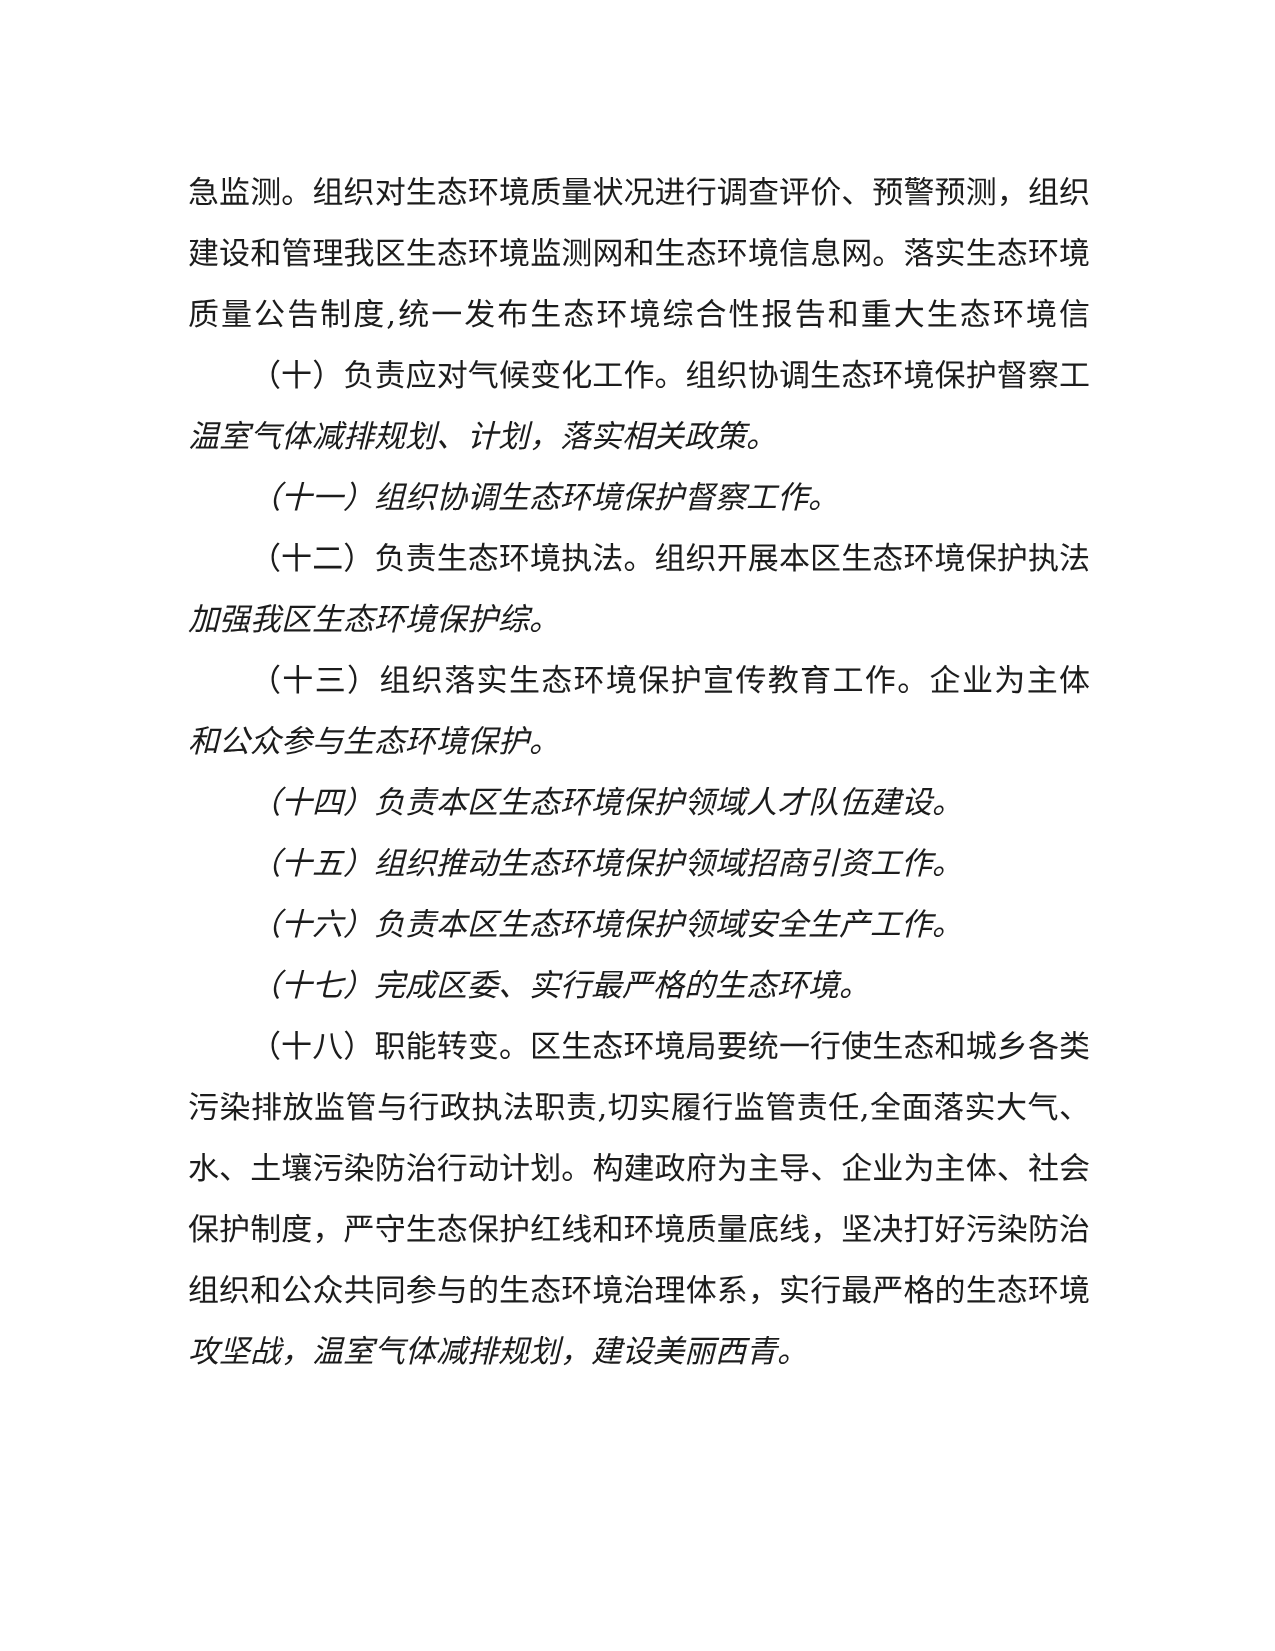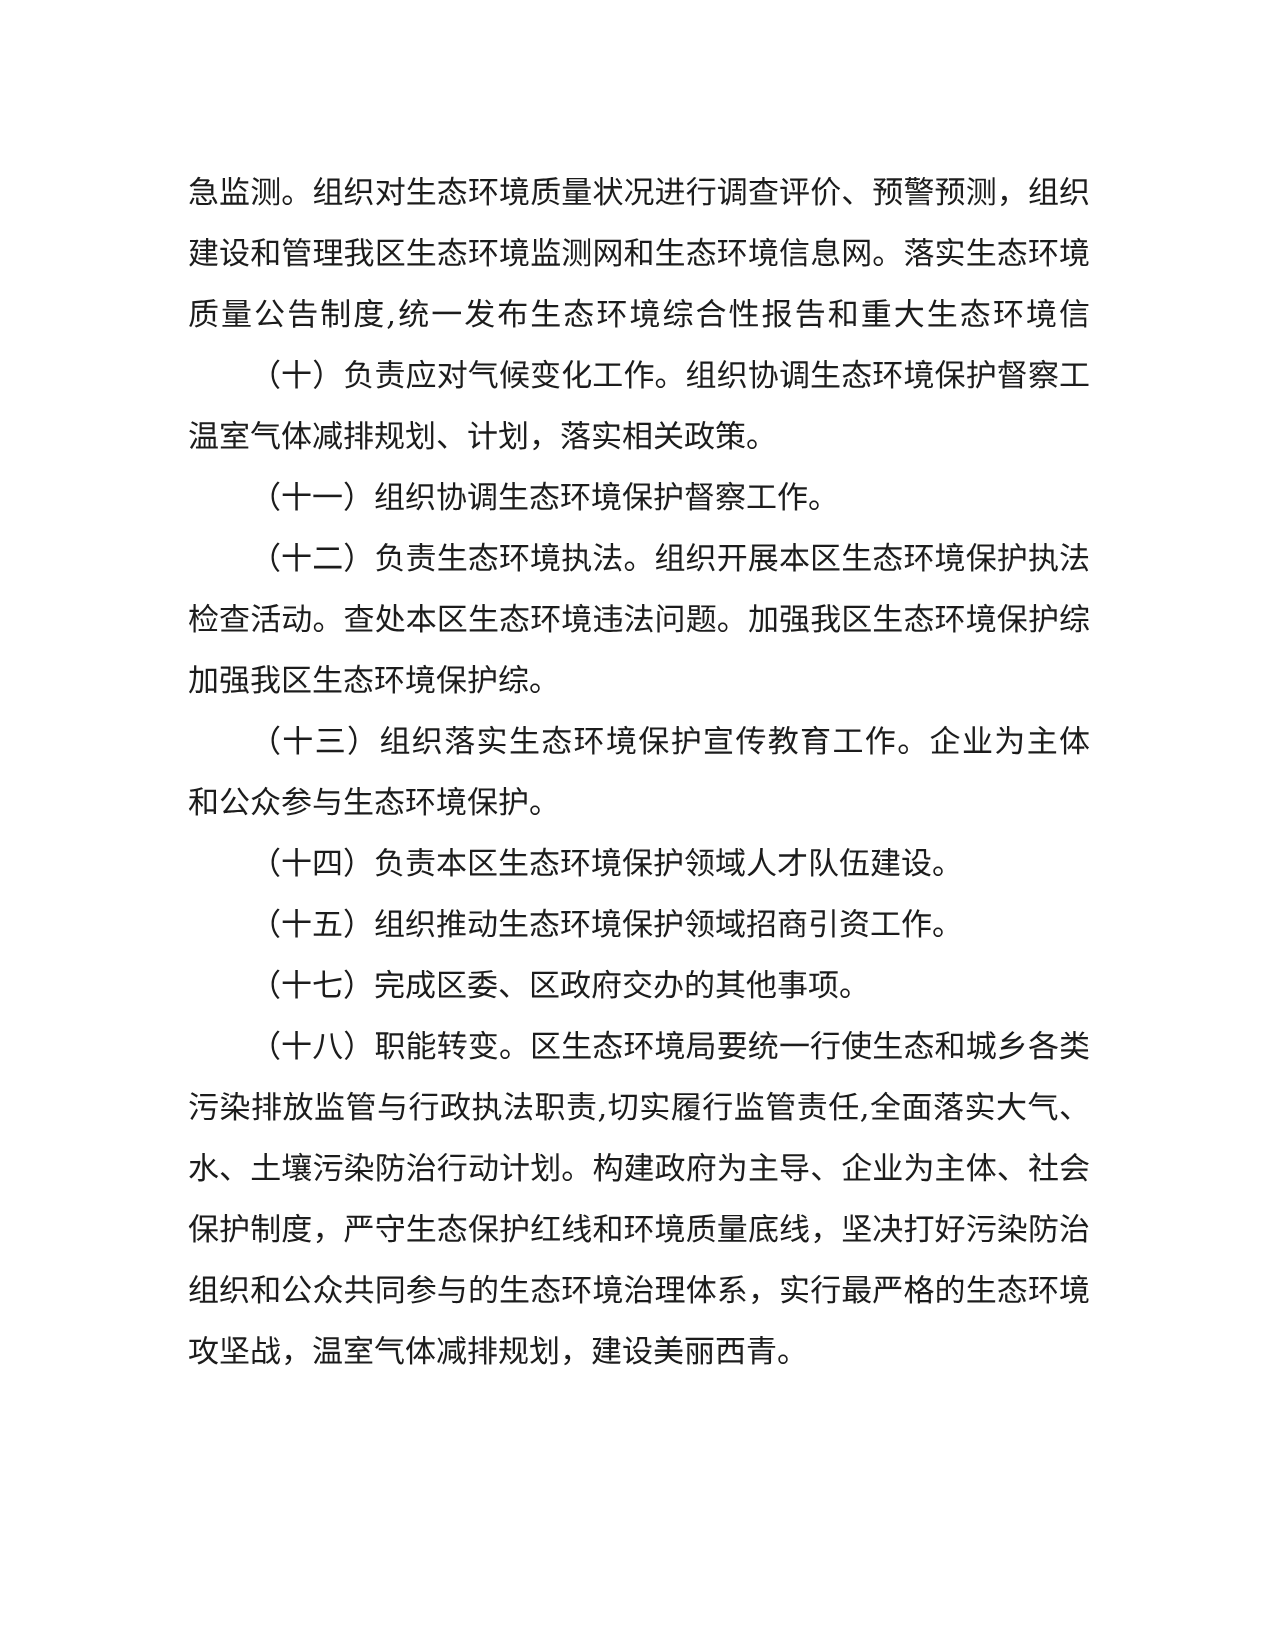--- a/index.html
+++ b/index.html
@@ -33,20 +33,21 @@
     height: 61px;
     overflow: hidden;
     word-break: break-all;
     text-align: justify;
     text-align-last: justify;
     -moz-text-align-last: justify;
   }
   .line.nofill {
     text-align: center;
     text-align-last: left;
+    font-style: italic;
     -moz-text-align-last: left;
   }
   .line.first {
     text-indent: 62px;
   }
 </style>
 </head>
 <body>
 
 <div class="page">
@@ -58,35 +59,37 @@
       </div>
       <div class="paragraph">
         <div class="line first">（十）负责应对气候变化工作。组织协调生态环境保护督察工作</div>
         <div class="line nofill">温室气体减排规划、计划，落实相关政策。</div>
       </div>
       <div class="paragraph">
         <div class="line first nofill">（十一）组织协调生态环境保护督察工作。</div>
       </div>
       <div class="paragraph">
         <div class="line first">（十二）负责生态环境执法。组织开展本区生态环境保护执法</div>
-        <div class="line">检查活动。查处本区生态环境违法问题。加强我区生态环境保护综</div>
         <div class="line nofill">加强我区生态环境保护综。</div>
       </div>
       <div class="paragraph">
         <div class="line first">（十三）组织落实生态环境保护宣传教育工作。企业为主体</div>
         <div class="line nofill">和公众参与生态环境保护。</div>
       </div>
       <div class="paragraph">
         <div class="line first nofill">（十四）负责本区生态环境保护领域人才队伍建设。</div>
       </div>
       <div class="paragraph">
         <div class="line first nofill">（十五）组织推动生态环境保护领域招商引资工作。</div>
       </div>
       <div class="paragraph">
-        <div class="line first nofill">（十七）完成区委、区政府交办的其他事项。</div>
+        <div class="line first nofill">（十六）负责本区生态环境保护领域安全生产工作。</div>
+      </div>
+      <div class="paragraph">
+        <div class="line first nofill">（十七）完成区委、实行最严格的生态环境。</div>
       </div>
       <div class="paragraph">
         <div class="line first">（十八）职能转变。区生态环境局要统一行使生态和城乡各类</div>
         <div class="line">污染排放监管与行政执法职责,切实履行监管责任,全面落实大气、</div>
         <div class="line">水、土壤污染防治行动计划。构建政府为主导、企业为主体、社会</div>
         <div class="line">保护制度，严守生态保护红线和环境质量底线，坚决打好污染防治</div>
         <div class="line">组织和公众共同参与的生态环境治理体系，实行最严格的生态环境</div>
         <div class="line nofill">攻坚战，温室气体减排规划，建设美丽西青。</div>
       </div>
     </div>

